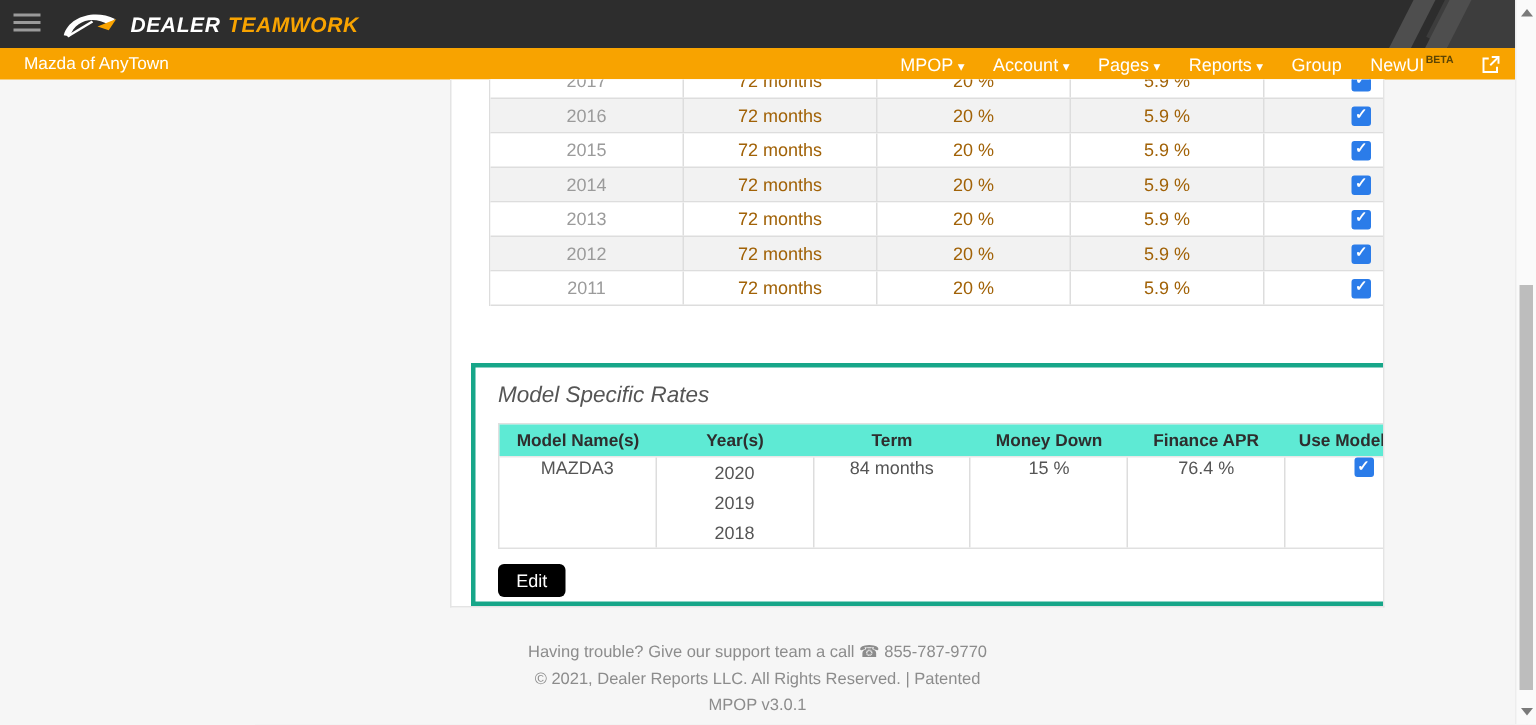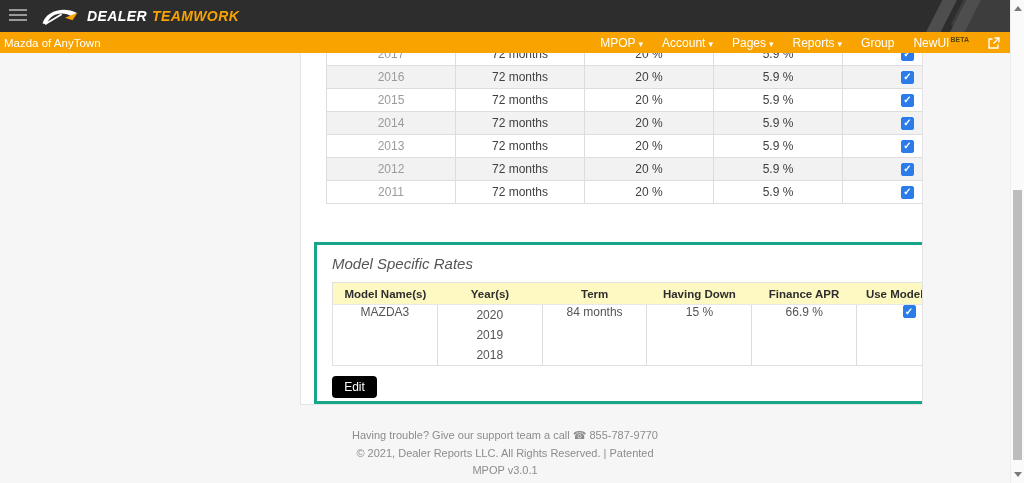--- a/index.html
+++ b/index.html
@@ -14,51 +14,51 @@
   .logo svg { width:40px; height:24px; }
   .logo-text { font-style:italic; font-weight:bold; font-size:14px; letter-spacing:.4px; margin-left:7px; }
   .logo-dealer { color:#ffffff; }
   .logo-teamwork { color:#f8a300; margin-left:5px; }
   .corner { position:absolute; right:0; top:0; width:130px; height:32px; overflow:hidden; }
   .corner .tri { position:absolute; right:-30px; top:-14px; width:80px; height:60px; background:#3d3d3d; transform:rotate(27deg); }
   .corner .s1, .corner .s2 { position:absolute; top:-14px; width:13px; height:60px; background:#4e4e4e; transform:rotate(27deg); }
   .corner .s1 { right:38px; } .corner .s2 { right:62px; }
 
   
-  .navbar { position:absolute; left:0; top:32px; width:1010px; height:21px; background:#f8a300; display:flex; align-items:center; justify-content:space-between; padding:0 10px 0 4px; }
+  .navbar { position:absolute; left:0; top:32px; width:1010px; height:21px; background:#f8a300; display:flex; align-items:center; justify-content:space-between; padding:0 10px 0 16px; }
   .dealer-name { color:#ffffff; font-size:11.5px; }
   .nav-menu { display:flex; align-items:center; gap:19px; }
   .nav-item { color:#ffffff; font-size:12px; cursor:pointer; white-space:nowrap; }
   .caret { font-size:9px; margin-left:3px; }
   .beta { font-size:7px; font-weight:bold; color:#5d4504; margin-left:1px; }
   .ext-icon { width:12px; height:12px; cursor:pointer; }
   .ext-icon svg { display:block; }
 
   
   .card { position:absolute; left:300px; top:53px; width:623px; height:352px; background:#ffffff; border:1px solid #e4e4e4; border-top:none; overflow:hidden; }
 
   
   .rates-table { position:absolute; left:25px; top:-11px; width:647px; border:1px solid #ddd; border-bottom:none; background:#fff; }
   .t-row { display:flex; height:23px; border-bottom:1px solid #ddd; background:#fff; }
   .t-row.alt { background:#f2f2f2; }
-  .cell { flex:0 0 129px; display:flex; align-items:center; justify-content:center; font-size:12px; color:#404040; border-right:1px solid #ddd; }
+  .cell { flex:0 0 129px; display:flex; align-items:center; justify-content:center; font-size:12px; color:#a16207; border-right:1px solid #ddd; }
   .cell:last-child { border-right:none; }
   .cell.year { color:#9b9b9b; }
 
   .cb { width:13px; height:13px; background:#2b7ce9; border:1px solid #2b7ce9; border-radius:2px; display:inline-flex; align-items:center; justify-content:center; cursor:pointer; }
   .cb::after { content:"✓"; color:#fff; font-size:10px; font-weight:bold; line-height:1; }
 
   .edit-btn { background:#000000; color:#ffffff; font-size:12px; border:none; border-radius:4px; cursor:pointer; font-family:"Liberation Sans", sans-serif; }
   .edit-btn-1 { position:absolute; left:625px; top:167px; width:45px; height:20px; }
 
   
   .model-box { position:absolute; left:13px; top:189px; width:666px; height:162px; border:3px solid #17a689; background:#fff; padding:8px 15px; }
   .model-title { font-size:15px; color:#555; font-weight:normal; margin:2px 0 10px;font-style:italic; }
   .model-table { width:100%; border:1px solid #e0e0e0; }
-  .m-head { display:flex; background:#fef9c3; height:21px; }
+  .m-head { display:flex; background:#5eead4; height:21px; }
   .m-hcell { flex:1; display:flex; align-items:center; justify-content:center; font-size:11.5px; font-weight:bold; color:#2e2e2e; }
   .m-row { display:flex; border-top:1px solid #e8e8e8; min-height:60px; }
   .m-cell { flex:1; display:flex; flex-direction:column; align-items:center; justify-content:space-between; font-size:12px; color:#555; border-right:1px solid #ddd; }
   .m-cell:last-child { border-right:none; }
   .m-cell .yr { line-height:20px; }
   .edit-btn-2 { margin-top:10px; width:45px; height:22px; display:block; }
 
   
   .footer { position:absolute; left:0; top:427px; width:1010px; text-align:center; font-size:11px; color:#8c8c8c; line-height:17.5px; }
   .phone-icon { font-size:11px; }
@@ -188,35 +188,35 @@
 
     <button class="edit-btn edit-btn-1">Edit</button>
 
     <div class="model-box">
       <h2 class="model-title">Model Specific Rates</h2>
       <div class="model-table">
         <div class="m-head">
             <div class="m-hcell">Model Name(s)</div>
             <div class="m-hcell">Year(s)</div>
             <div class="m-hcell">Term</div>
-            <div class="m-hcell">Having Down</div>
+            <div class="m-hcell">Money Down</div>
             <div class="m-hcell">Finance APR</div>
             <div class="m-hcell">Use Model Rate</div>
           </div>
         <div>
             <div class="m-row">
               <div class="m-cell">MAZDA3</div>
               <div class="m-cell">
                 <div class="yr">2020</div>
                 <div class="yr">2019</div>
                 <div class="yr">2018</div>
               </div>
               <div class="m-cell">84 months</div>
               <div class="m-cell">15 %</div>
-              <div class="m-cell">66.9 %</div>
+              <div class="m-cell">76.4 %</div>
               <div class="m-cell">
                 <span class="cb"></span>
               </div>
             </div>
           </div>
       </div>
       <button class="edit-btn edit-btn-2">Edit</button>
     </div>
 
   </div>

